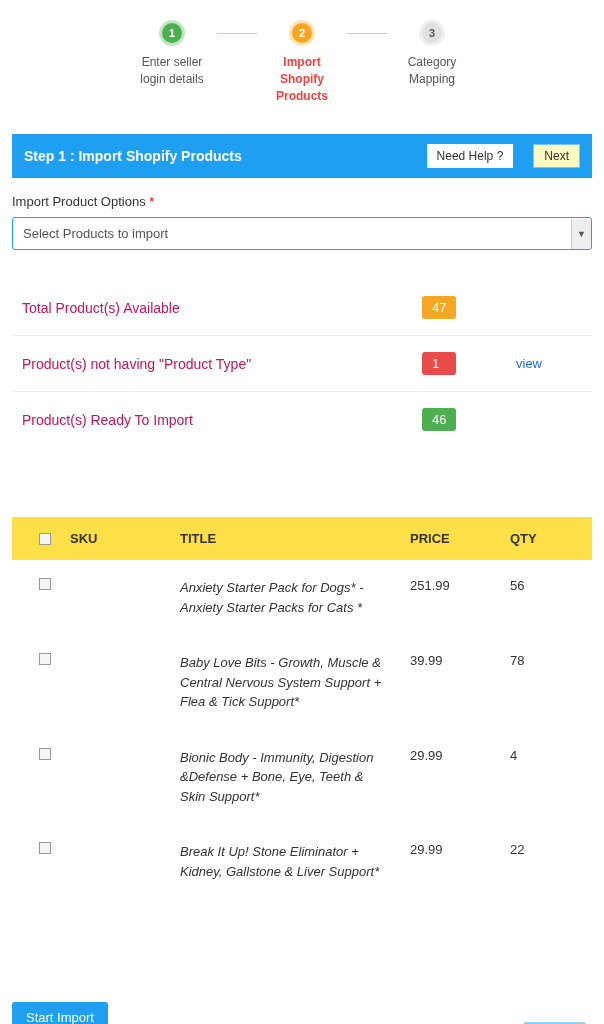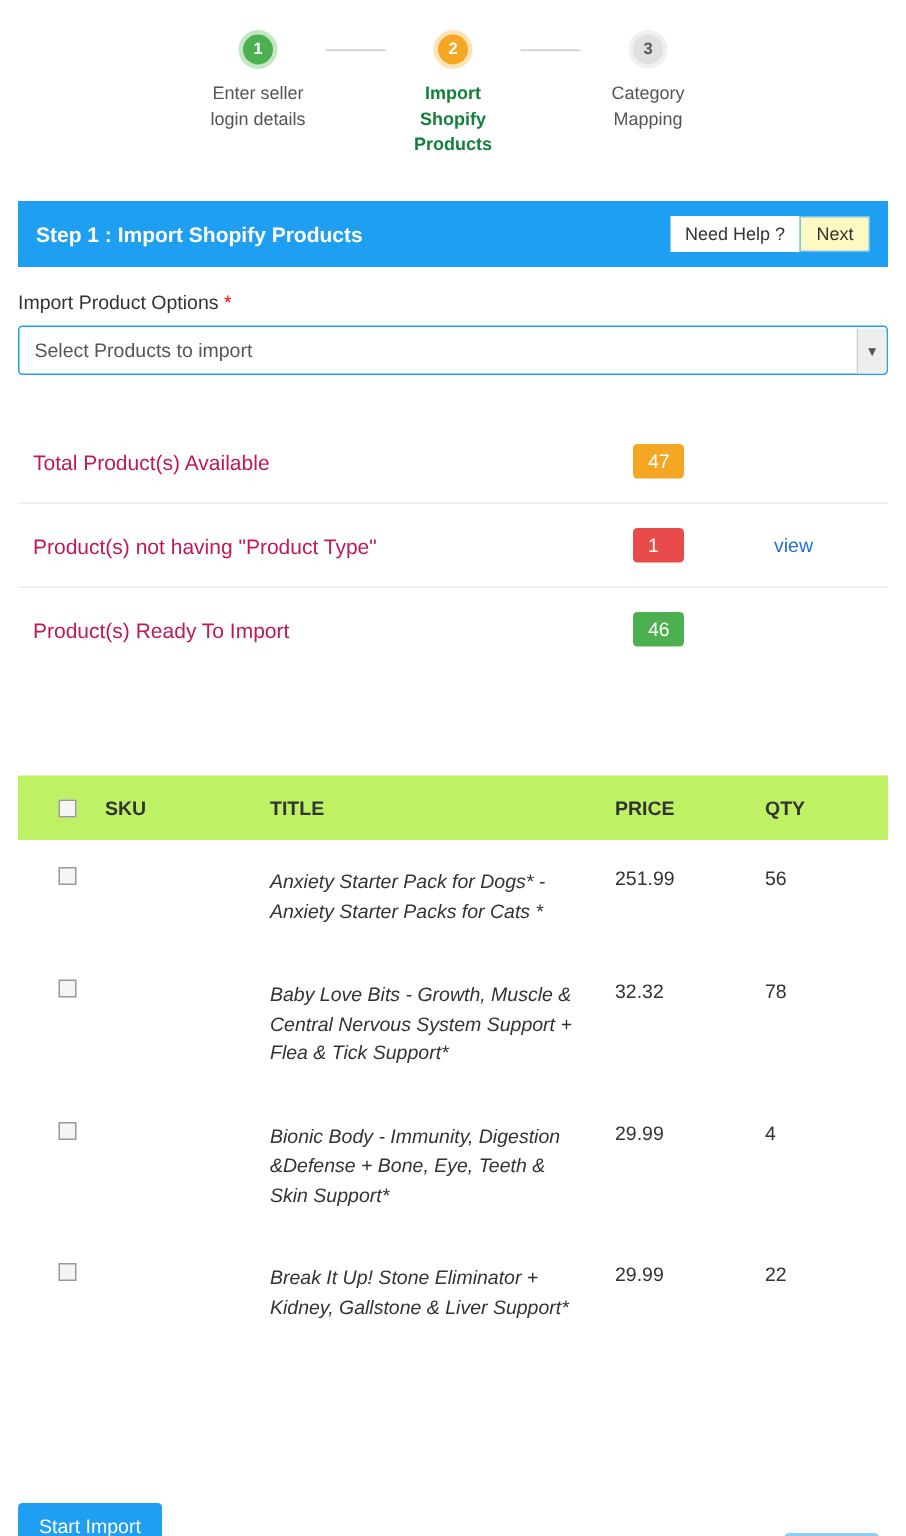--- a/index.html
+++ b/index.html
@@ -7,26 +7,26 @@
 
 
 .stepper { display: flex; justify-content: center; align-items: flex-start; padding: 20px 0 30px; gap: 0; }
 .step { display: flex; flex-direction: column; align-items: center; width: 90px; }
 .step-circle { width: 26px; height: 26px; border-radius: 50%; display: flex; align-items: center; justify-content: center; font-size: 11px; font-weight: bold; position: relative; }
 .step-circle.green { background: #4CAF50; color: #fff; border: 3px solid #c3e6c4; }
 .step-circle.orange { background: #F5A623; color: #fff; border: 3px solid #fce3b8; }
 .step-circle.gray { background: #e0e0e0; color: #555; border: 3px solid #f0f0f0; }
 .step-line { height: 1px; background: #ccc; width: 40px; margin-top: 13px; }
 .step-label { text-align: center; font-size: 12px; color: #555; margin-top: 8px; line-height: 1.4; }
-.step-label.bold { font-weight: bold; color: #15803d; }
+.step-label.bold { font-weight: bold; color: #ef4444; }
 
 
 .header-bar { background: #1E9FF2; color: #fff; padding: 10px 12px; display: flex; justify-content: space-between; align-items: center; margin: 0 12px; }
 .header-title { font-size: 14px; font-weight: bold; }
-.header-actions { display: flex; gap: 0; }
+.header-actions { display: flex; gap: 20px; }
 .btn-help { background: #fff; color: #333; border: none; padding: 4px 10px; font-size: 12px; cursor: pointer; }
 .btn-next-top { background: #fef9c3; color: #333; border: 1px solid #7cc3ea; padding: 4px 10px; font-size: 12px; cursor: pointer; }
 
 
 .section { padding: 16px 12px 10px; }
 .label-req { font-size: 13px; color: #333; margin-bottom: 8px; display: block; }
 .req { color: red; }
 .select-wrap { border: 1px solid #1E9FF2; border-radius: 3px; display: flex; align-items: center; background: #fff; }
 .select-wrap select { flex: 1; border: none; padding: 8px 10px; font-size: 13px; color: #555; background: transparent; appearance: none; outline: none; }
 .select-arrow { width: 20px; height: 30px; background: #eee; border-left: 1px solid #ccc; display: flex; align-items: center; justify-content: center; font-size: 9px; border-radius: 0 3px 3px 0; }
@@ -37,21 +37,21 @@
 .stat-row:last-child { border-bottom: none; }
 .stat-label { flex: 0 0 400px; font-size: 14px; color: #be185d; }
 .stat-badge { padding: 4px 10px; border-radius: 3px; color: #fff; font-size: 13px; min-width: 34px; }
 .badge-yellow { background: #F5A623; }
 .badge-red { background: #E94B4B; }
 .badge-green { background: #4CAF50; }
 .stat-link { margin-left: 60px; color: #1E6FD9; font-size: 13px; cursor: pointer; }
 
 
 .table-wrap { margin: 70px 12px 10px; }
-.table-header { display: flex; background: #bef264; padding: 14px 8px; font-weight: bold; color: #333; font-size: 13px; }
+.table-header { display: flex; background: #fde047; padding: 14px 8px; font-weight: bold; color: #333; font-size: 13px; }
 .col-check { width: 50px; display: flex; align-items: center; justify-content: center; }
 .col-sku { width: 110px; }
 .col-title { width: 230px; }
 .col-price { width: 100px; }
 .col-qty { flex: 1; }
 .table-body { height: 420px; overflow-y: scroll; border-right: 0; }
 .table-row { display: flex; padding: 18px 8px; font-size: 13px; color: #333; align-items: flex-start; }
 .table-row .col-title { padding-right: 20px; line-height: 1.5; font-style: italic; }
 .checkbox-fake { width: 12px; height: 12px; border: 1px solid #999; background: #f5f5f5; display: inline-block; }
 
@@ -142,21 +142,21 @@
         <div class="col-title">Anxiety Starter Pack for Dogs* - Anxiety Starter Packs for Cats *</div>
         <div class="col-price">251.99</div>
         <div class="col-qty">56</div>
       </div>
       <div class="table-row">
         <div class="col-check">
           <span class="checkbox-fake"></span>
         </div>
         <div class="col-sku"></div>
         <div class="col-title">Baby Love Bits - Growth, Muscle &amp; Central Nervous System Support + Flea &amp; Tick Support*</div>
-        <div class="col-price">32.32</div>
+        <div class="col-price">39.99</div>
         <div class="col-qty">78</div>
       </div>
       <div class="table-row">
         <div class="col-check">
           <span class="checkbox-fake"></span>
         </div>
         <div class="col-sku"></div>
         <div class="col-title">Bionic Body - Immunity, Digestion &amp;Defense + Bone, Eye, Teeth &amp; Skin Support*</div>
         <div class="col-price">29.99</div>
         <div class="col-qty">4</div>

